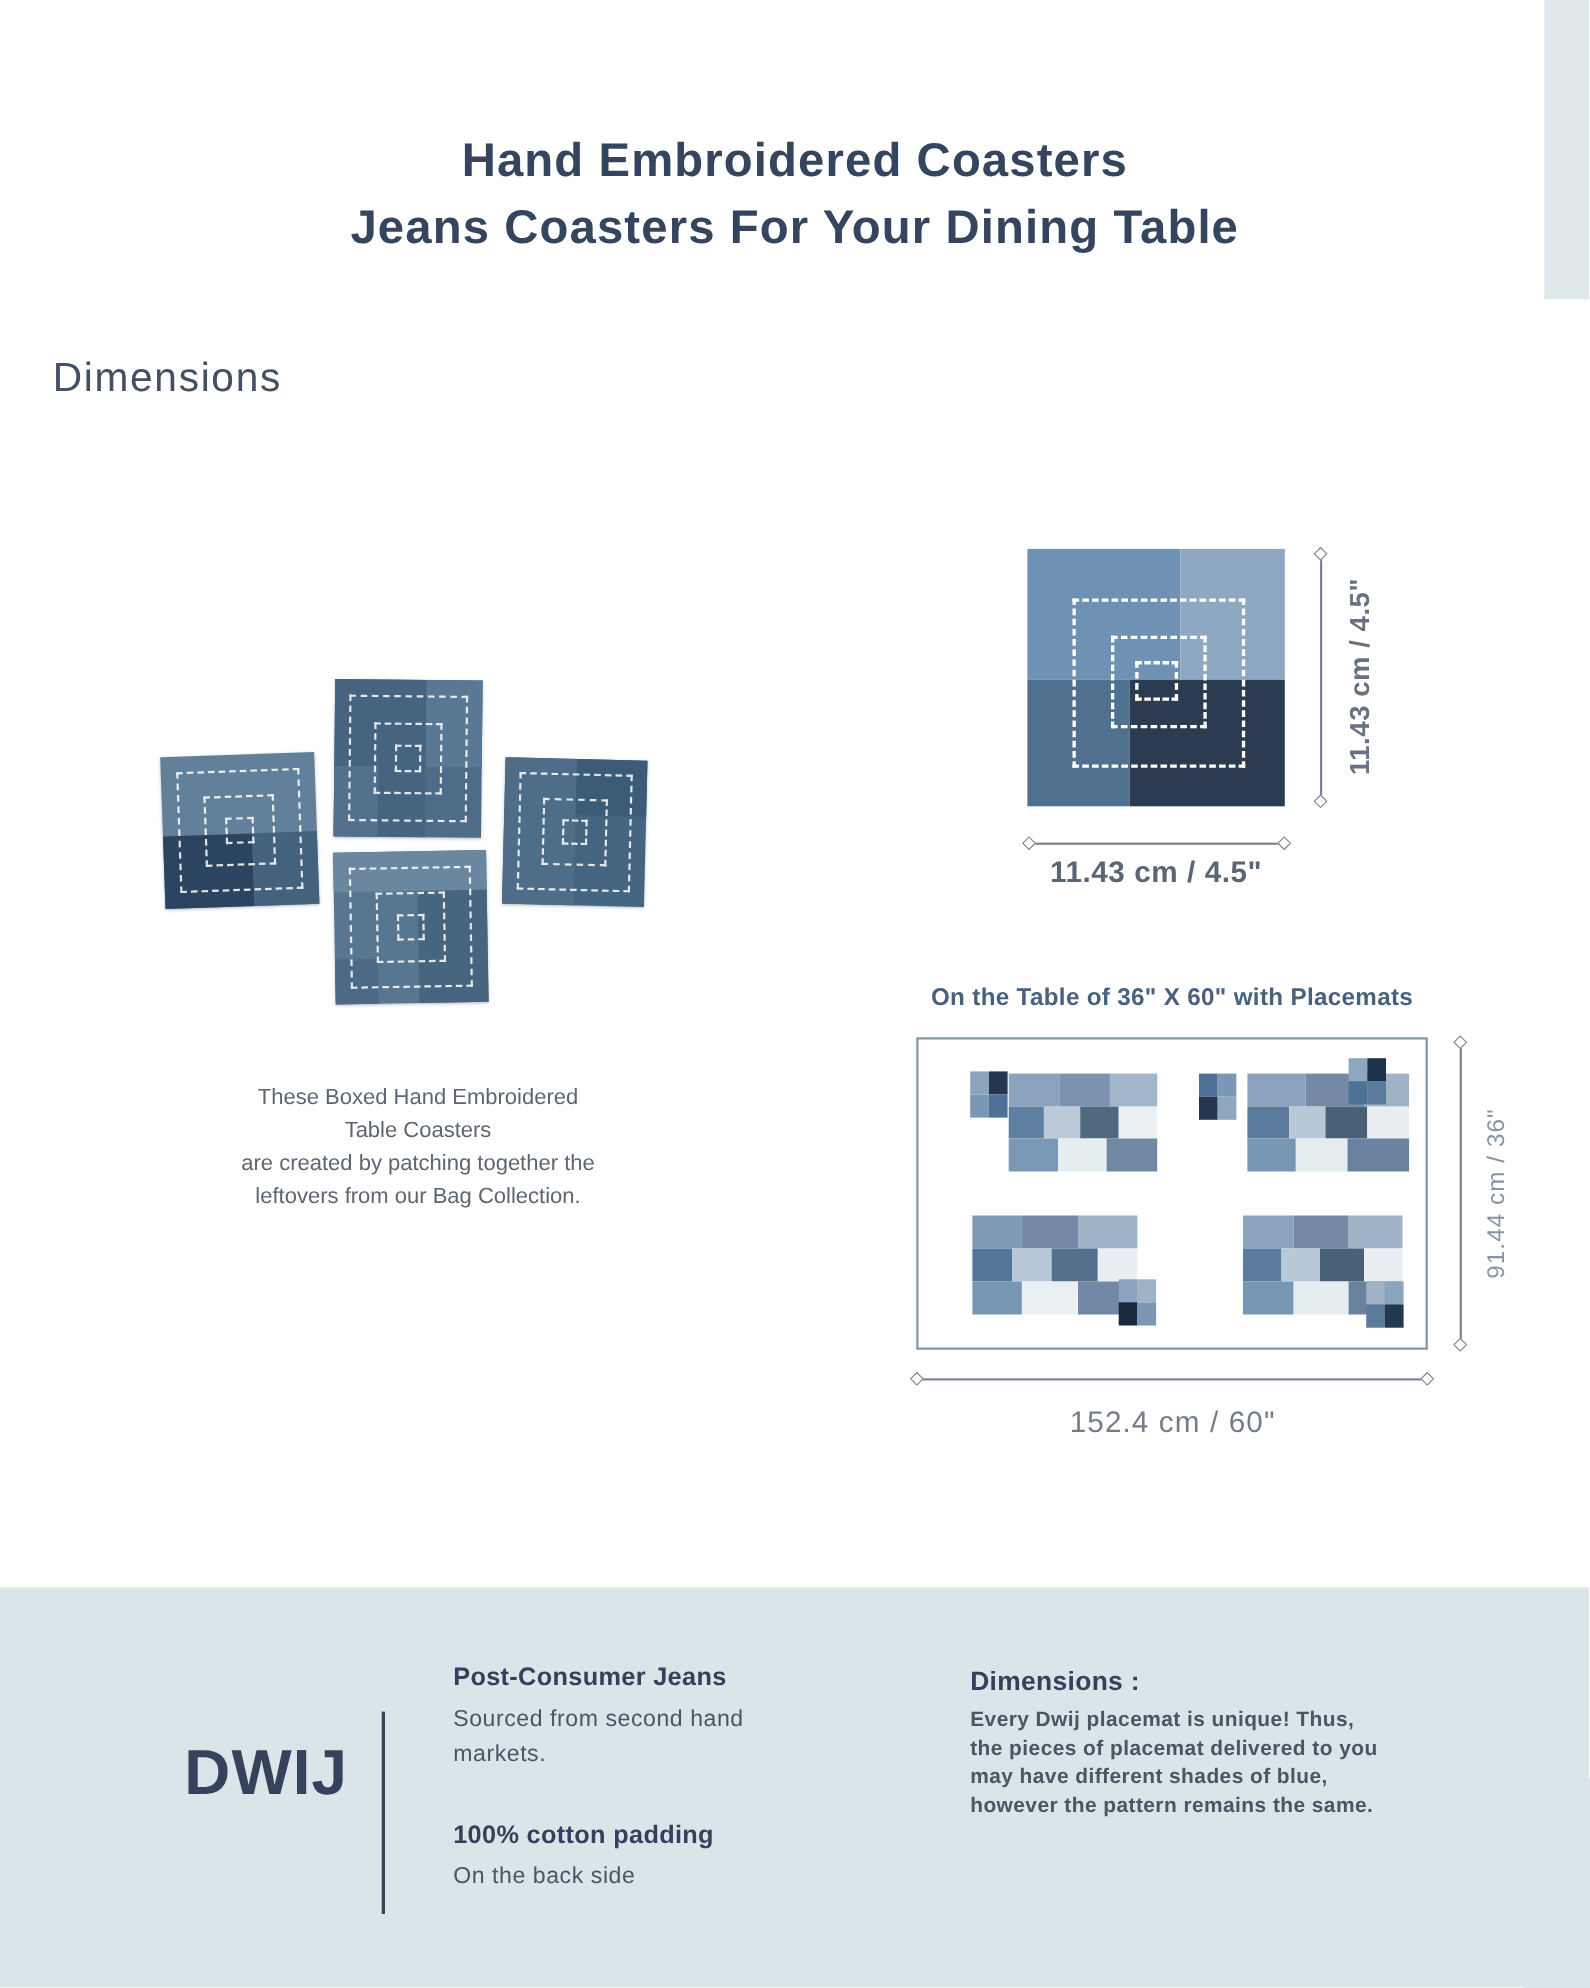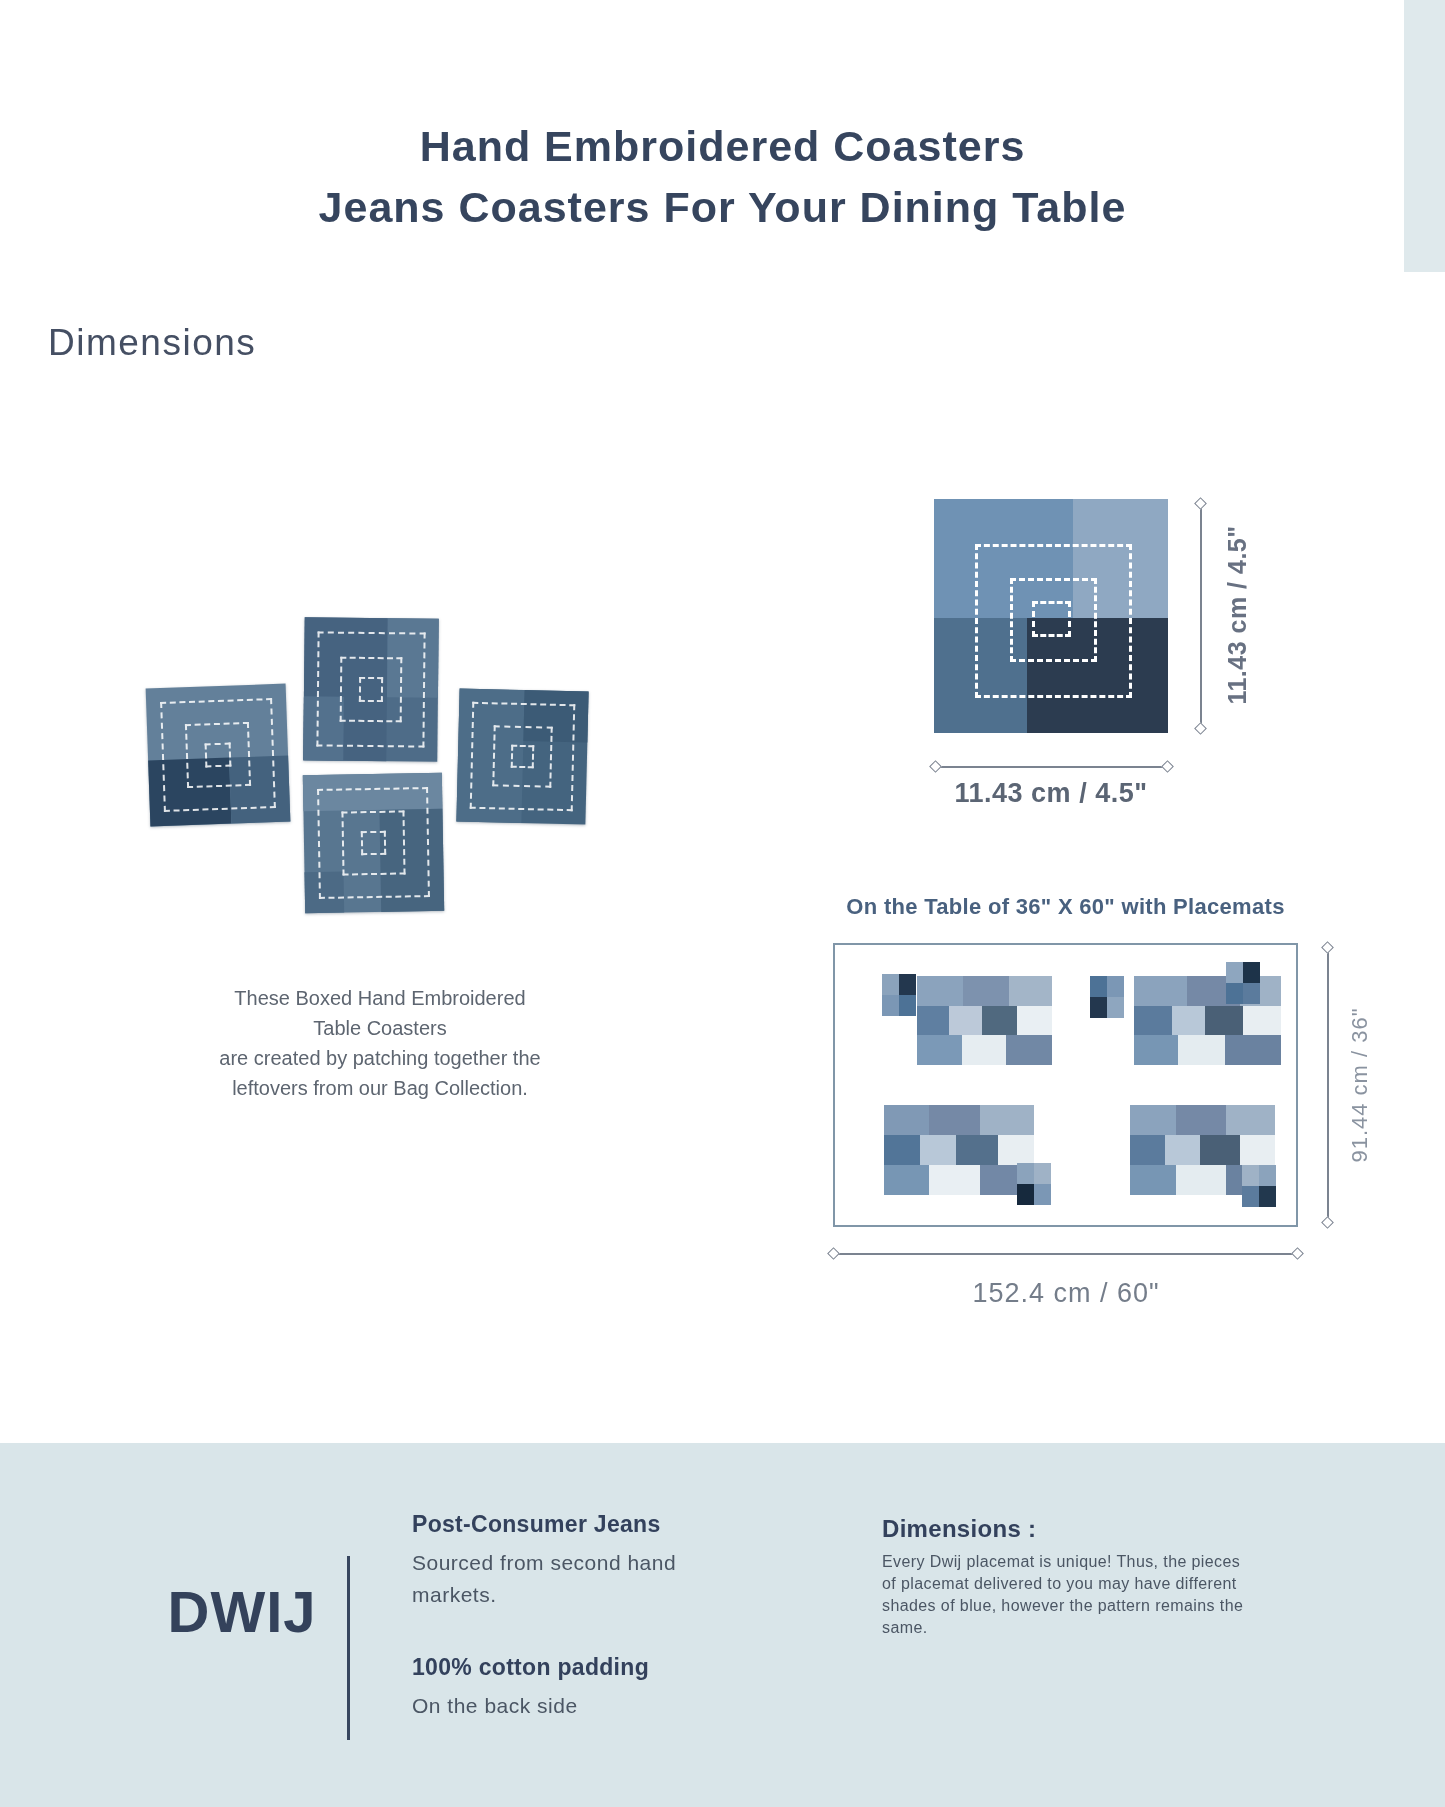--- a/index.html
+++ b/index.html
@@ -82,21 +82,21 @@
   .footer{position:absolute;left:0;top:1443px;width:1445px;height:364px;background:#d9e5e9;}
   .brand{position:absolute;left:133px;top:130px;width:218px;text-align:center;
          font-weight:bold;font-size:58px;line-height:1.36;letter-spacing:1px;color:#34425b;}
   .divider{position:absolute;left:347px;top:113px;width:3px;height:184px;background:#37465f;}
   .col-mid{position:absolute;left:412px;top:68px;width:300px;}
   .col-mid h3{margin:0;font-size:23px;font-weight:bold;color:#33415c;letter-spacing:.3px;}
   .col-mid p{margin:9px 0 0 0;font-size:21px;line-height:1.5;color:#4b5664;letter-spacing:.5px;}
   .col-mid .gap{margin-top:44px;}
   .col-disc{position:absolute;left:882px;top:72px;width:372px;}
   .col-disc h3{margin:0;font-size:24px;font-weight:bold;color:#33415c;letter-spacing:.3px;}
-  .col-disc p{margin:8px 0 0 0;font-size:16px;line-height:1.37;color:#4b5664;letter-spacing:.4px;}
+  .col-disc p{margin:8px 0 0 0;font-size:19px;line-height:1.37;color:#4b5664;letter-spacing:.4px;font-weight:bold;}
 </style>
 </head>
 <body>
 
 <div class="page">
 
   <div class="corner-strip"></div>
 
   <div class="title">
     <div>Hand Embroidered Coasters</div>

